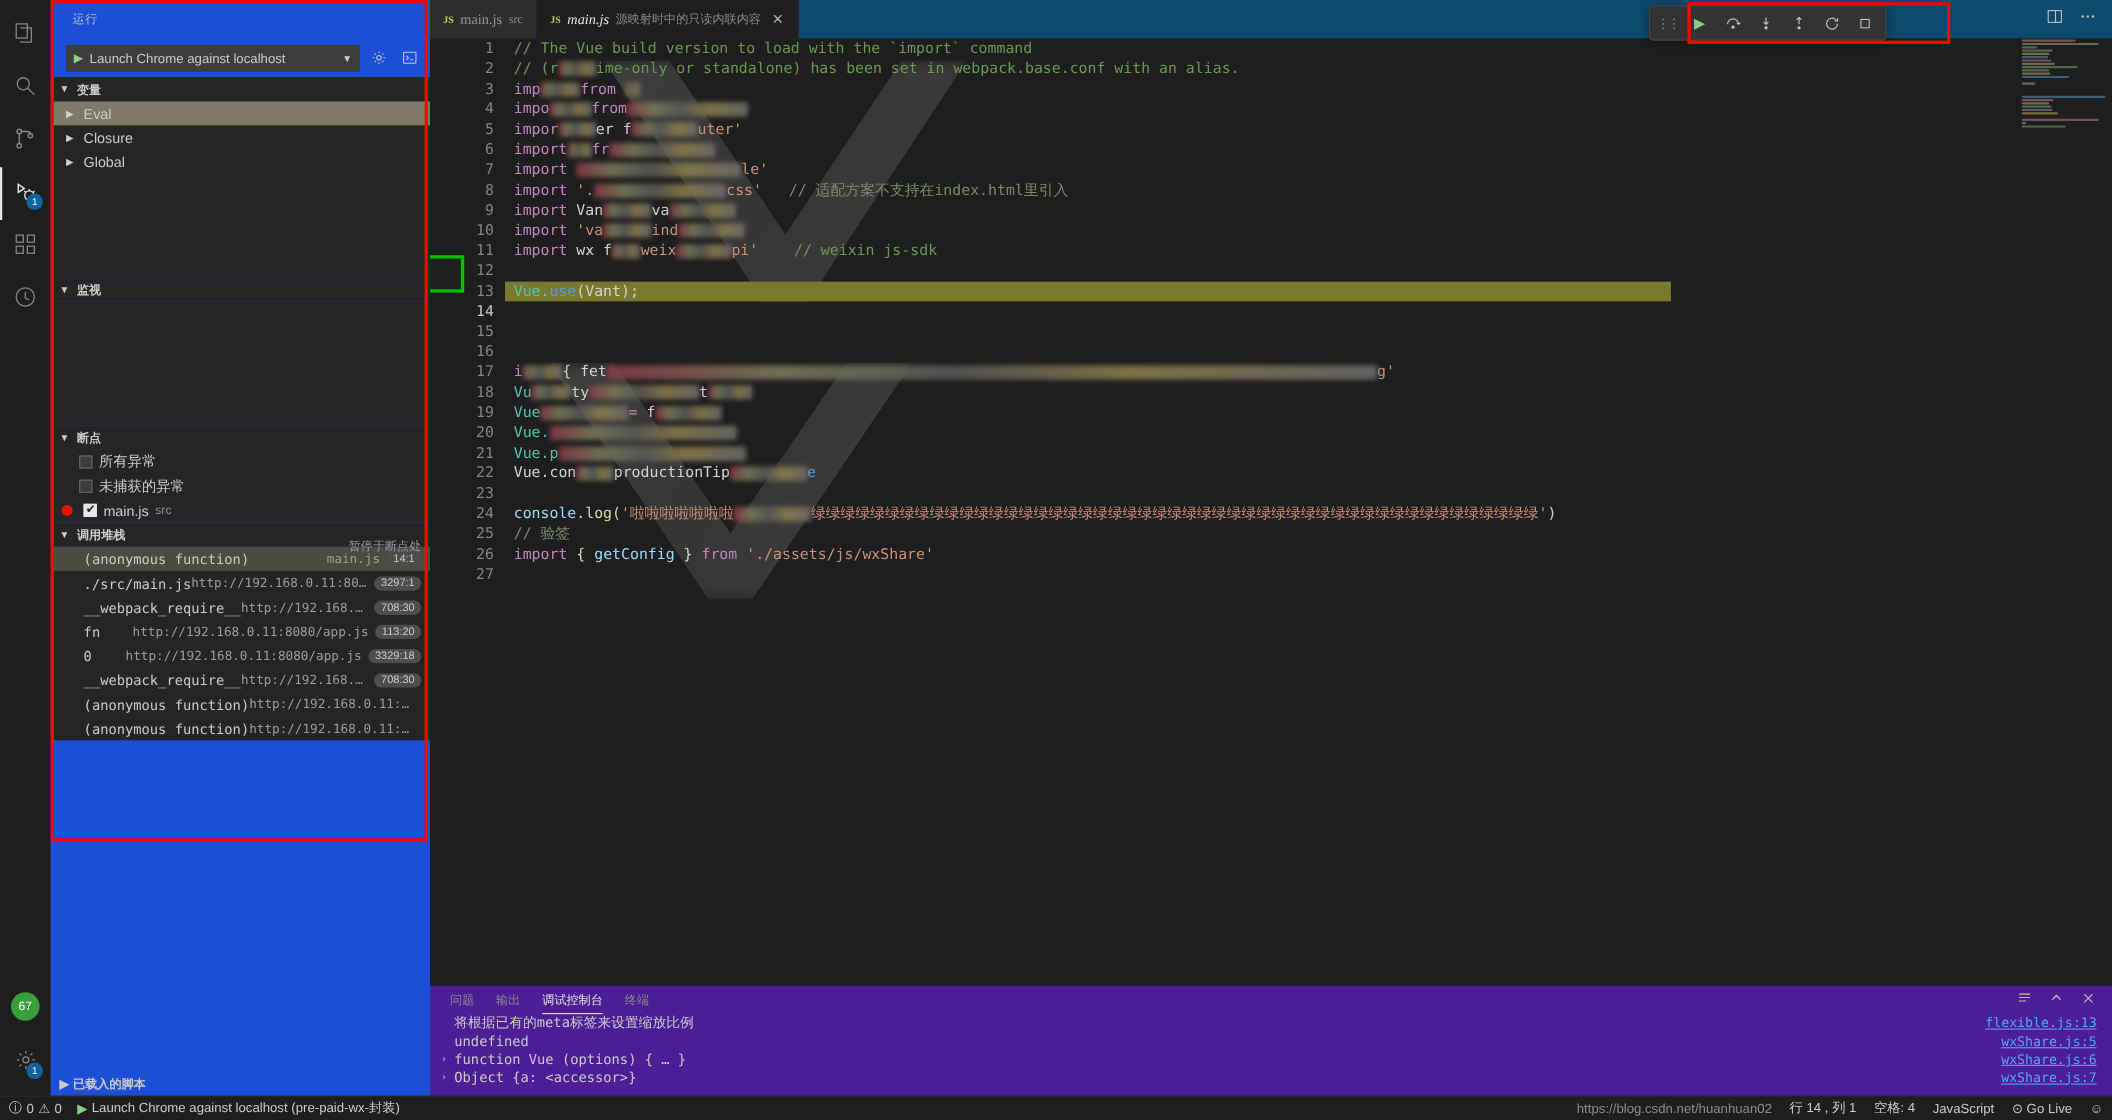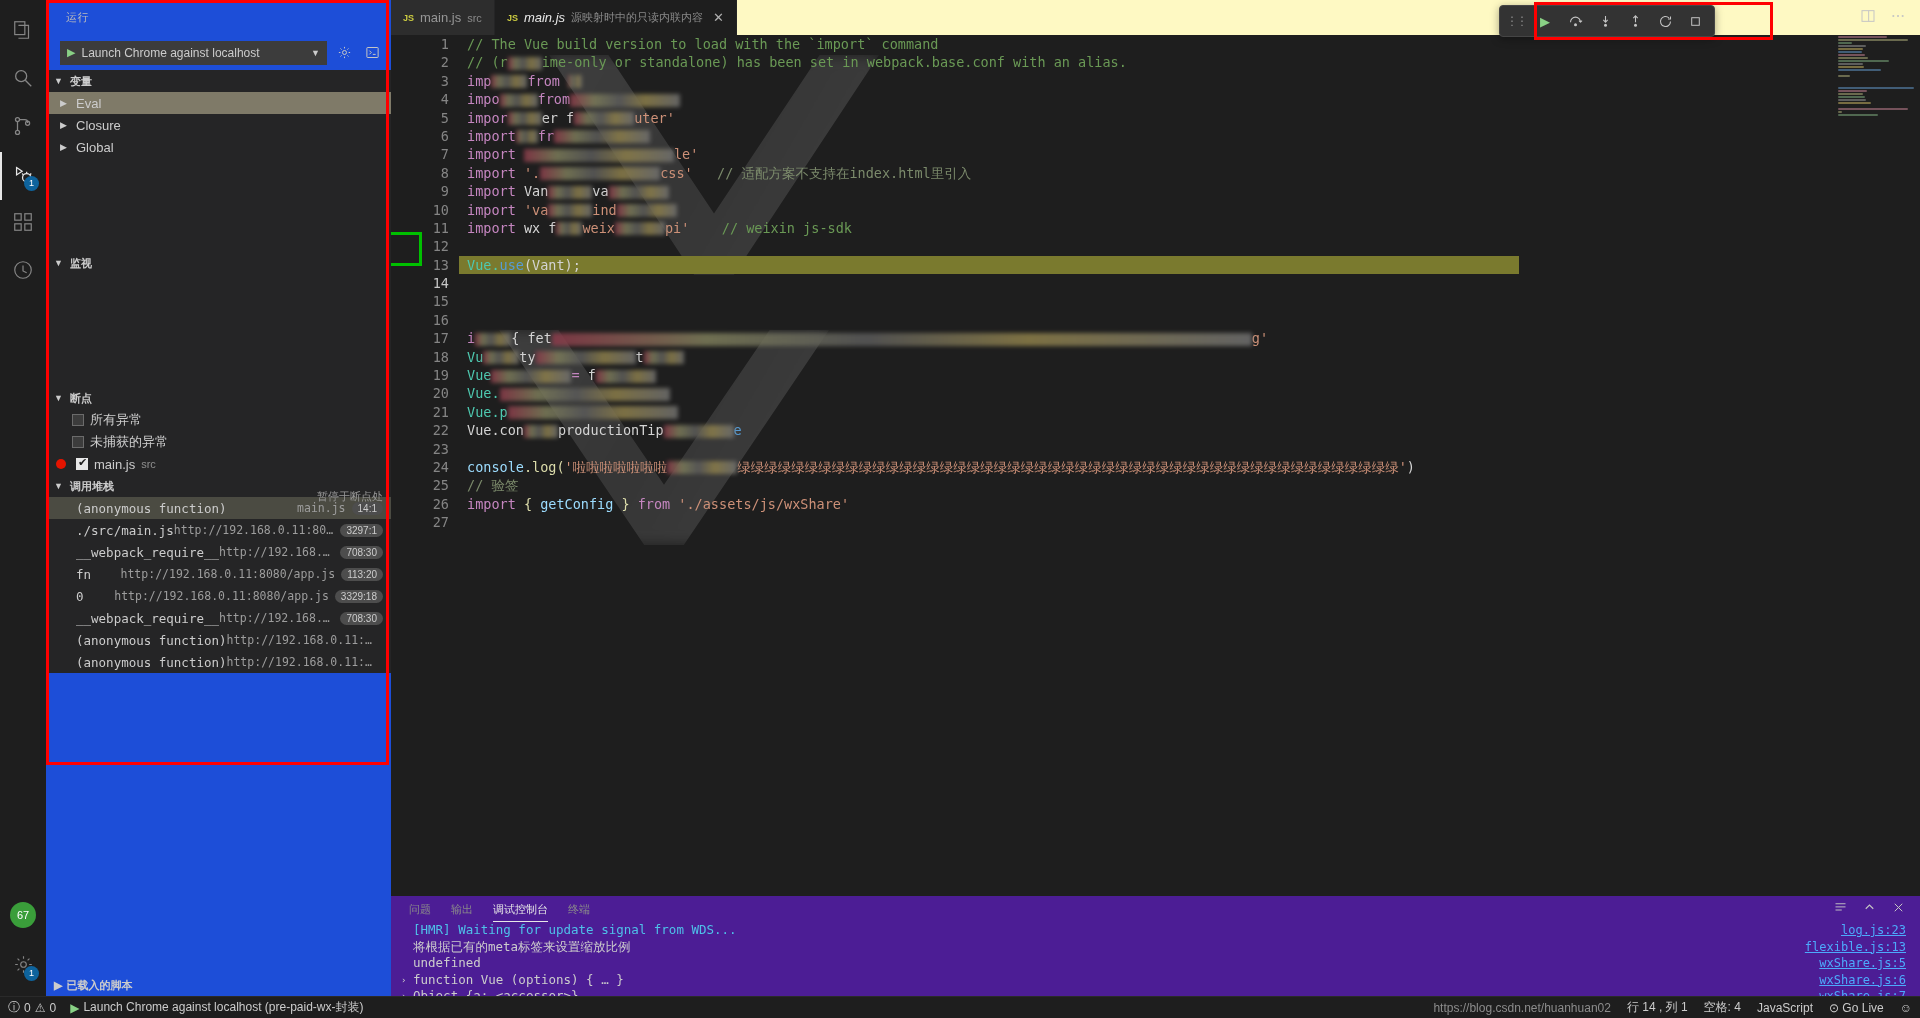--- a/index.html
+++ b/index.html
@@ -91,21 +91,21 @@
      font-size:11px; font-weight:bold; color:#cccccc; flex-shrink:0; }
 
   
   .anno-sidebar {
     position:absolute; left:0px; top:0px; width:343px; height:765px;
     border:3px solid #ff0000; pointer-events:none; z-index:30;
   }
 
   
   .editor-area { flex:1; display:flex; flex-direction:column; min-width:0; background:#1e1e1e; position:relative; }
-  .tabs-row { height:35px; background:#fef9c3; display:flex; align-items:stretch; flex-shrink:0; position:relative; }
+  .tabs-row { height:35px; background:#0c4a6e; display:flex; align-items:stretch; flex-shrink:0; position:relative;font-family:Liberation Serif, serif; }
   .tab { display:flex; align-items:center; gap:6px; padding:0 12px; font-size:13px;
     background:#2d2d2d; color:#969696; border-right:1px solid #252526; cursor:pointer; max-width:320px; }
   .tab.active { background:#1e1e1e; color:#e7e7e7; }
   .tab .jsico { font-size:9px; font-weight:bold; color:#cbcb41; background:transparent; }
   .tab .sub { font-size:11px; color:#8a8a8a; }
   .tab .close { margin-left:4px; font-size:13px; color:#b0b0b0; }
   .tab .name.italic { font-style:italic; }
   .tabs-spacer { flex:1; }
   .tabs-actions { display:flex; align-items:center; gap:14px; padding:0 14px; color:#c5c5c5; font-size:14px; }
 
@@ -573,21 +573,20 @@
               </svg>
             </span>
             <span>
               <svg width="15" height="15" viewBox="0 0 24 24" fill="none" stroke="currentColor" stroke-width="1.6">
                 <path d="M6 6l12 12M18 6L6 18"></path>
               </svg>
             </span>
           </div>
         </div>
         <div class="panel-body" id="panel-body">
-            <div class="con-line" style="position: relative;"><span class="twisty"></span><span class="con-hmr">[HMR] Waiting for update signal from WDS...</span><span class="con-src">log.js:23</span></div>
             <div class="con-line" style="position: relative;"><span class="twisty"></span><span class="con-gray">将根据已有的meta标签来设置缩放比例</span><span class="con-src">flexible.js:13</span></div>
             <div class="con-line" style="position: relative;"><span class="twisty"></span><span class="con-gray">undefined</span><span class="con-src">wxShare.js:5</span></div>
             <div class="con-line" style="position: relative;"><span class="twisty">›</span><span class="con-gray">function Vue (options) { … }</span><span class="con-src">wxShare.js:6</span></div>
             <div class="con-line" style="position: relative;"><span class="twisty">›</span><span class="con-gray">Object {a: &lt;accessor&gt;}</span><span class="con-src">wxShare.js:7</span></div>
           </div>
       </div>
     </div>
   </div>
 
   <div class="statusbar">

